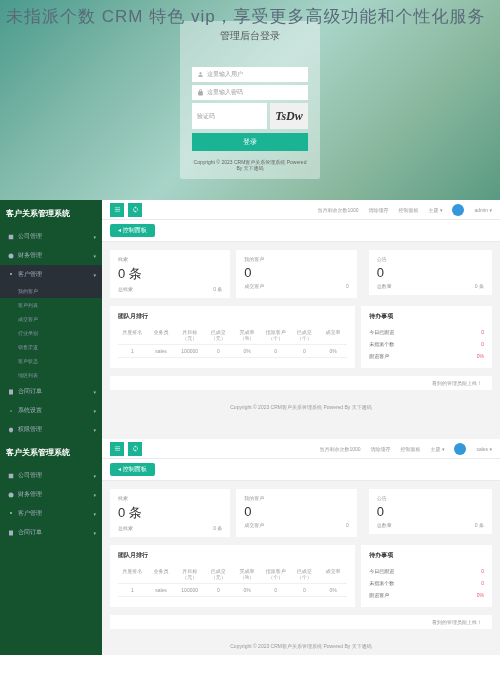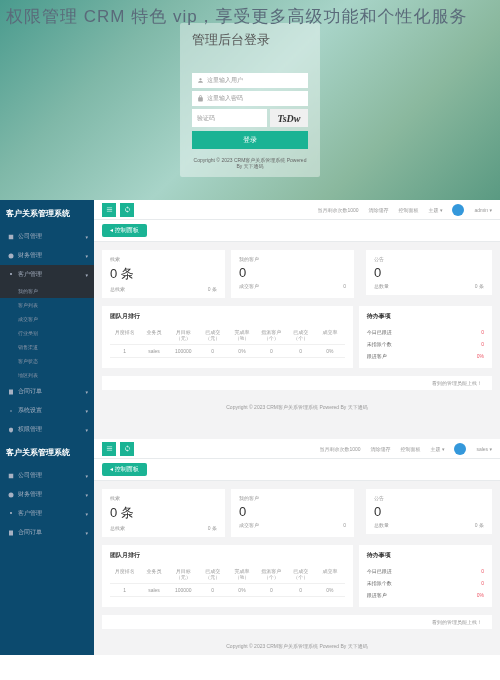--- a/index.html
+++ b/index.html
@@ -1,29 +1,29 @@
 <!DOCTYPE html>
 <html><head>
 <meta charset="utf-8">
 <style>
 *{margin:0;padding:0;box-sizing:border-box;font-family:"Microsoft YaHei",Arial,sans-serif}
 body{width:500px;background:#fff;font-size:7px;color:#333}
 .hero-text{position:absolute;top:4px;left:6px;font-size:17px;color:#5a6a7a;z-index:10;line-height:1.5;letter-spacing:1px}
 .login-section{height:200px;background:linear-gradient(135deg,#4a9b8e 0%,#7fb8a8 25%,#a8d4c8 50%,#8ab89e 75%,#5a9a82 100%);position:relative;display:flex;align-items:center;justify-content:center}
 .login-box{background:rgba(255,255,255,0.4);padding:8px 12px;border-radius:2px;width:140px;backdrop-filter:blur(2px)}
-.login-title{font-size:13px;color:#555;margin-bottom:24px}
+.login-title{text-align:center;font-size:10px;color:#555;margin-bottom:24px}
 .login-input{width:100%;background:#fff;border:none;padding:3px 5px;margin-bottom:3px;font-size:6px;color:#999;display:flex;align-items:center;gap:3px}
 .login-input svg{width:7px;height:7px;fill:#aaa}
 .captcha-row{display:flex;gap:3px;margin-bottom:4px}
 .captcha-row .login-input{flex:1;margin-bottom:0}
-.captcha-img{width:38px;height:18px;background:#f0f0f0;display:flex;align-items:center;justify-content:center;font-size:10px;font-style:italic;font-weight:bold;color:#333;font-family:cursive}
+.captcha-img{width:38px;height:26px;background:#f0f0f0;display:flex;align-items:center;justify-content:center;font-size:12px;font-style:italic;font-weight:bold;color:#333;font-family:cursive}
 .login-btn{width:100%;background:#1ab394;color:#fff;border:none;padding:4px;font-size:7px;cursor:pointer}
 .login-footer{text-align:center;font-size:5px;color:#666;margin-top:8px}
 .dashboard{background:#2f3542;display:flex;position:relative}
-.sidebar{width:94px;background:#0c4a6e;color:#a7b1c2}
+.sidebar{width:102px;background:#14532d;color:#a7b1c2}
 .sidebar-title{padding:8px 6px;font-size:8px;color:#fff;font-weight:bold}
 .nav-item{padding:5px 8px;font-size:6px;display:flex;align-items:center;gap:4px;cursor:pointer;position:relative}
 .nav-item.active{background:#293038}
 .nav-item svg{width:6px;height:6px;fill:#a7b1c2}
 .nav-item .chevron{position:absolute;right:6px;font-size:5px}
 .sub-item{padding:4px 8px 4px 18px;font-size:5px;color:#8b96a8;cursor:pointer}
 .sub-item.active{background:#293038}
 .main{flex:1;background:#f3f3f4;min-height:200px}
 .topbar{background:#fff;height:20px;display:flex;align-items:center;padding:0 8px;border-bottom:1px solid #e7eaec;font-size:5px}
 .topbar-left{display:flex;gap:4px}
@@ -49,21 +49,21 @@
 .perf-table .hrow>div{flex:1;text-align:center}
 .task-card{background:#fff;padding:6px 8px;flex:1}
 .task-row{display:flex;justify-content:space-between;font-size:5px;color:#666;padding:3px 0}
 .task-num{color:#ed5565}
 .bottom-note{text-align:right;font-size:5px;color:#999;padding:4px 10px;background:#fff;margin:0 8px 8px}
 .footer{text-align:center;font-size:5px;color:#999;padding:6px;background:#f3f3f4}
 </style>
 </head>
 <body>
 
-<div class="hero-text">权限管理 CRM 特色 vip，享受更多高级功能和个性化服务</div>
+<div class="hero-text">未指派个数 CRM 特色 vip，享受更多高级功能和个性化服务</div>
 
 <div class="login-section">
   <div class="login-box">
     <div class="login-title">管理后台登录</div>
     <div class="login-input">
       <svg viewBox="0 0 24 24">
           <path d="M12 12c2.2 0 4-1.8 4-4s-1.8-4-4-4-4 1.8-4 4 1.8 4 4 4zm0 2c-2.7 0-8 1.3-8 4v2h16v-2c0-2.7-5.3-4-8-4z"></path>
         </svg>
       <span>这里输入用户</span>
     </div>

